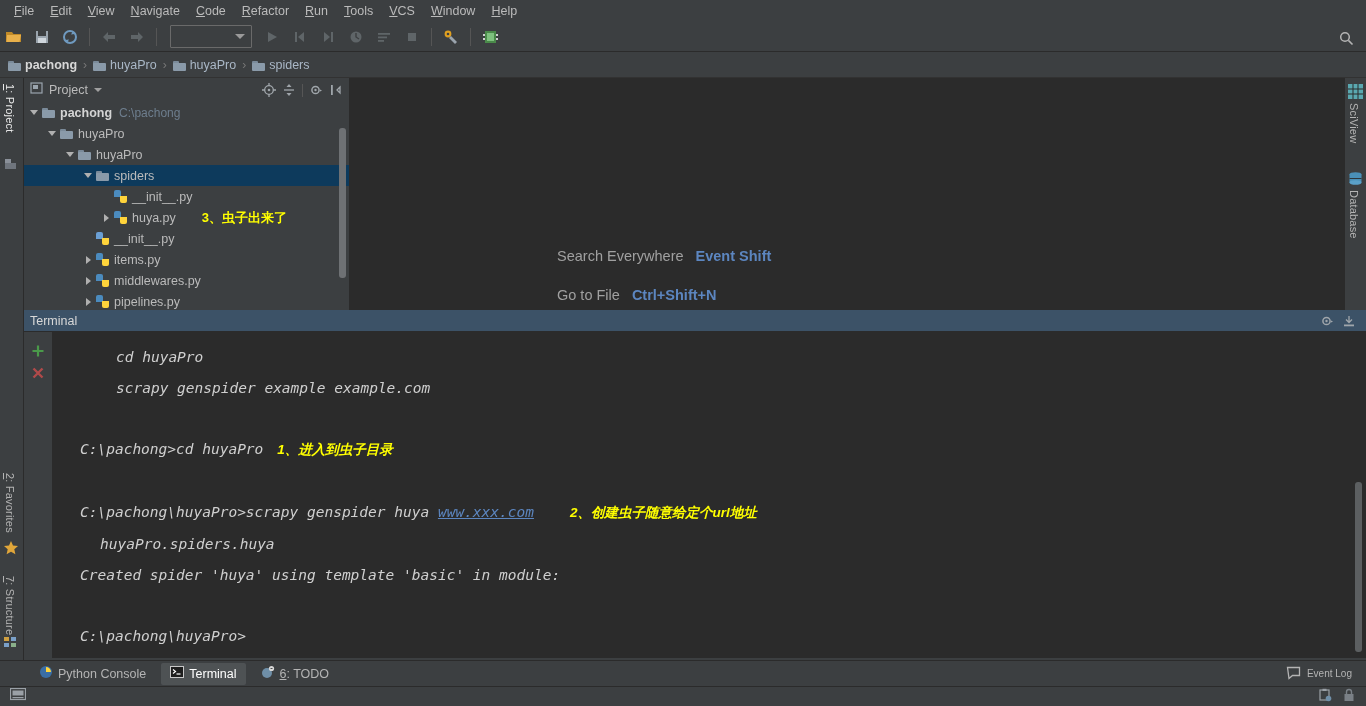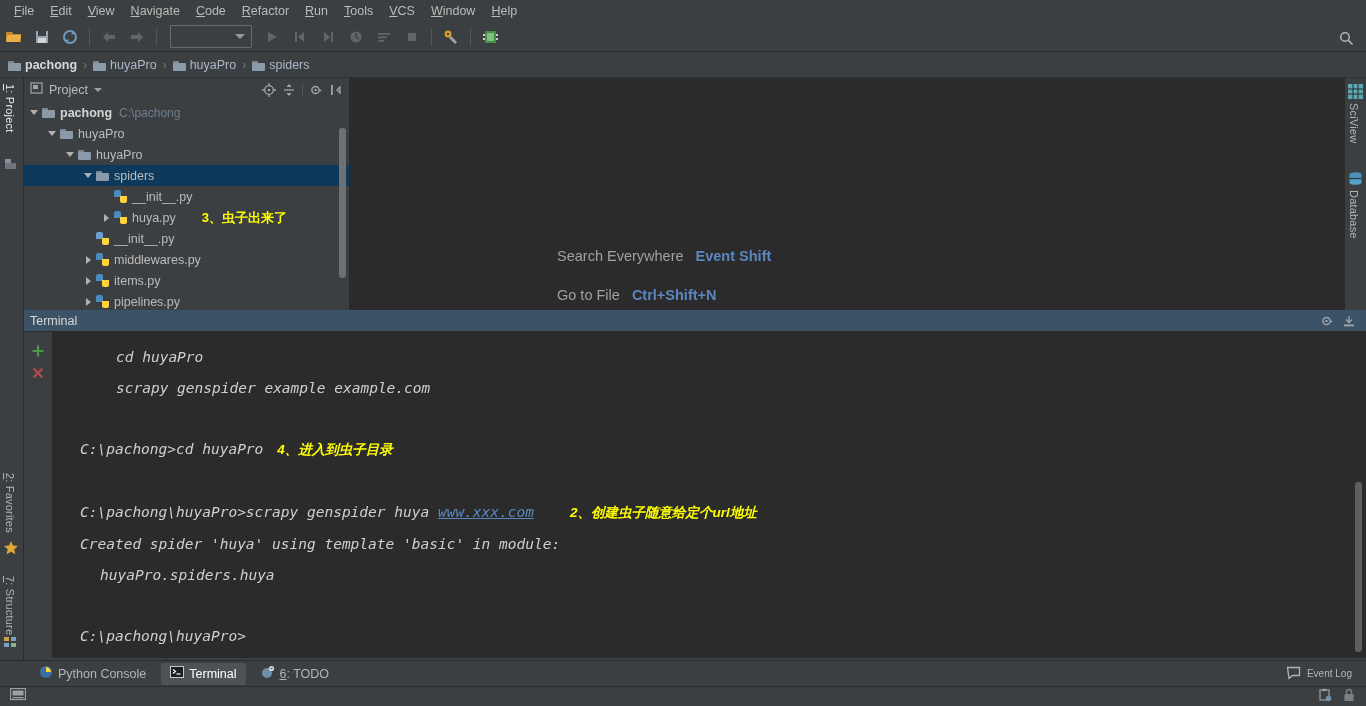--- a/index.html
+++ b/index.html
@@ -609,31 +609,31 @@
         <span class="tlabel">__init__.py</span>
       </div>
 
       <div class="tnode" style="padding-left:58px;">
         <span class="tarrow right">
             <i></i>
           </span>
         <span class="ticon">
             <span class="pyicon"></span>
           </span>
-        <span class="tlabel">middlewares.py</span>
+        <span class="tlabel">items.py</span>
       </div>
 
       <div class="tnode" style="padding-left:58px;">
         <span class="tarrow right">
             <i></i>
           </span>
         <span class="ticon">
             <span class="pyicon"></span>
           </span>
-        <span class="tlabel">items.py</span>
+        <span class="tlabel">middlewares.py</span>
       </div>
 
       <div class="tnode" style="padding-left:58px;">
         <span class="tarrow right">
             <i></i>
           </span>
         <span class="ticon">
             <span class="pyicon"></span>
           </span>
         <span class="tlabel">pipelines.py</span>
@@ -683,25 +683,25 @@
         <svg width="14" height="14" viewBox="0 0 14 14">
             <path d="M2.5 2.5l9 9M11.5 2.5l-9 9" stroke="#b04a4a" stroke-width="2.4"></path>
           </svg>
       </div>
     </div>
 
     <div class="term-body">
       <div class="tline indent">cd huyaPro</div>
       <div class="tline indent">scrapy genspider example example.com</div>
       <div class="tline">&nbsp;</div>
-      <div class="tline"><span>C:\pachong&gt;cd huyaPro</span><span class="tnote" style="margin-left:14px;">4、进入到虫子目录</span></div>
+      <div class="tline"><span>C:\pachong&gt;cd huyaPro</span><span class="tnote" style="margin-left:14px;">1、进入到虫子目录</span></div>
       <div class="tline">&nbsp;</div>
       <div class="tline"><span>C:\pachong\huyaPro&gt;scrapy genspider huya </span><span class="tlink">www.xxx.com</span><span class="tnote" style="margin-left:36px;">2、创建虫子随意给定个url地址</span></div>
+      <div class="tline indent2">huyaPro.spiders.huya</div>
       <div class="tline">Created spider 'huya' using template 'basic' in module:</div>
-      <div class="tline indent2">huyaPro.spiders.huya</div>
       <div class="tline">&nbsp;</div>
       <div class="tline">C:\pachong\huyaPro&gt;</div>
       <div class="term-scroll"></div>
     </div>
   </div>
 
   <div class="bottombar">
     <div class="bw-tab" style="margin-left:30px;">
       <span>
         <svg width="14" height="14" viewBox="0 0 14 14">

